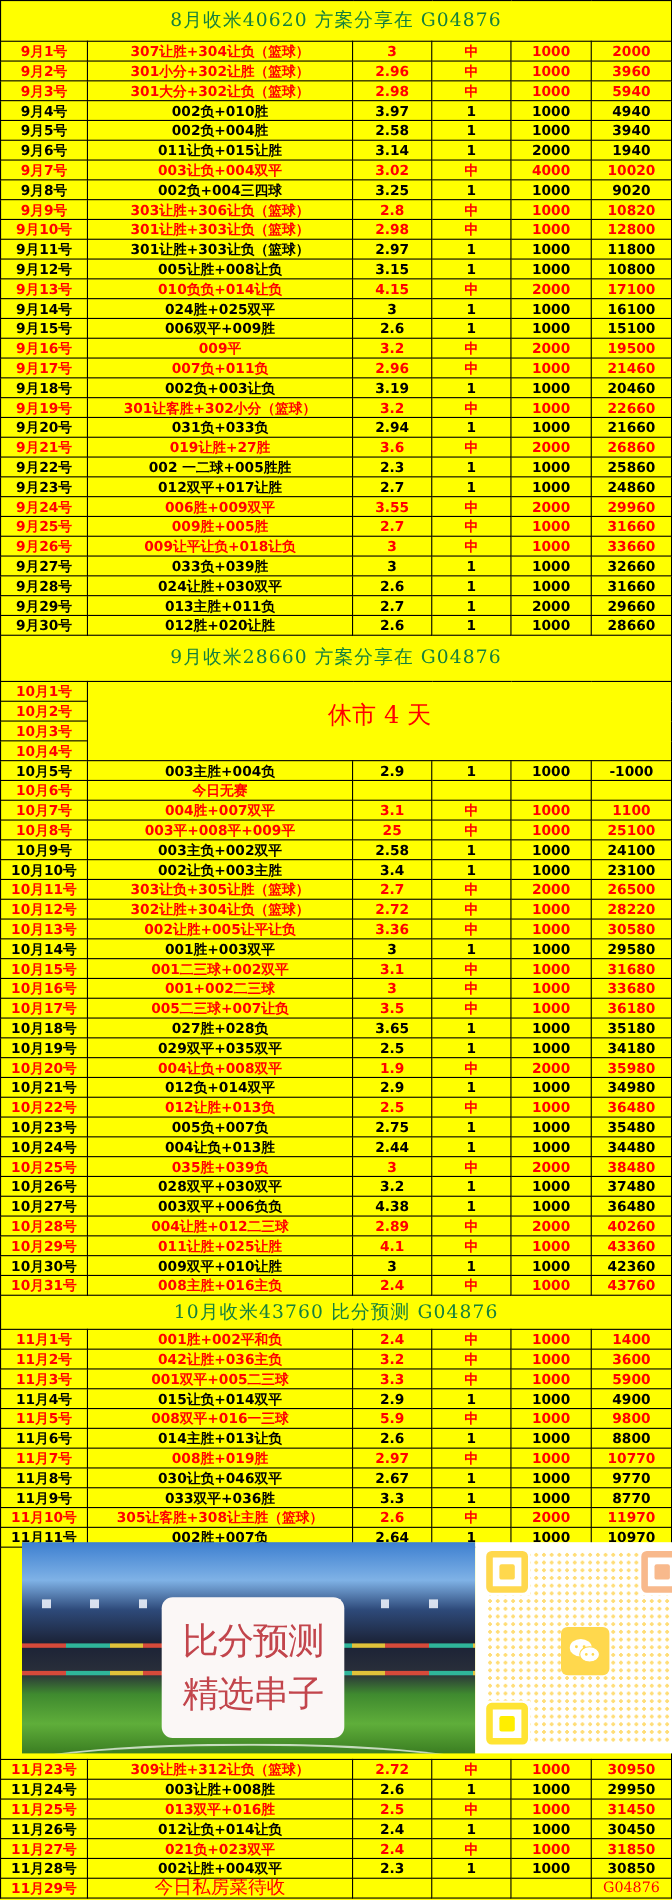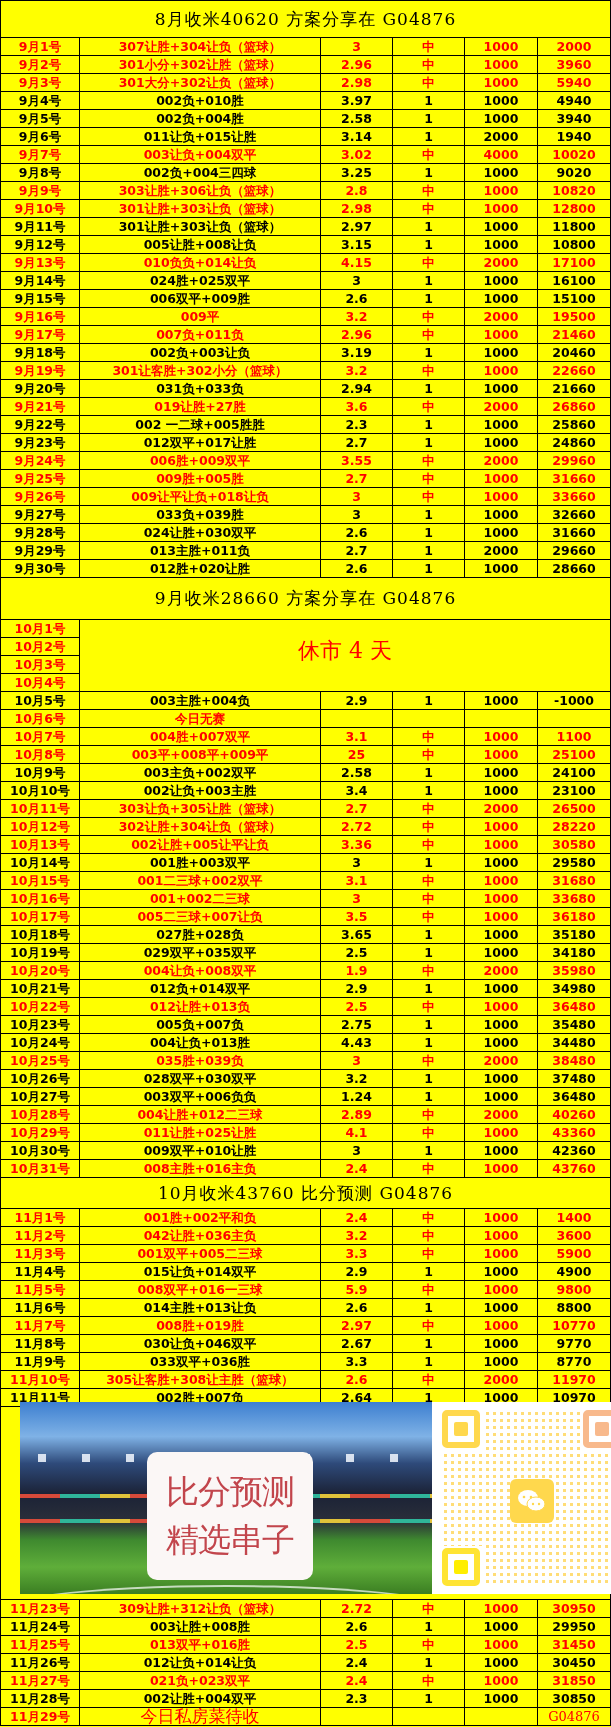--- a/index.html
+++ b/index.html
@@ -7,21 +7,21 @@
            font-family: "DejaVu Sans", "Liberation Sans", sans-serif; }
     .sheet { position: absolute; left: 0; top: 0; width: 610px; }
     table { border-collapse: collapse; width: 610px; table-layout: fixed; }
     col.c1 { width: 79px; } col.c2 { width: 241px; } col.c3 { width: 72px; }
     col.c4 { width: 72px; } col.c5 { width: 73px; } col.c6 { width: 73px; }
     td { border: 1px solid #000; background: #ffff00; height: 17px; padding: 0;
          text-align: center; font-size: 12.5px; font-weight: bold; line-height: 17px;
          white-space: nowrap; overflow: hidden; color: #000; }
     tr.hit td { color: #ff0000; }
     td.month-header { font-family: "DejaVu Serif", "Liberation Serif", serif; font-weight: normal;
-         font-size: 17px; color: #000000; letter-spacing: 1px; }
+         font-size: 17px; color: #15803d; letter-spacing: 1px; }
     tr.h1 td { height: 36px; }
     tr.h2 td { height: 41px; }
     tr.h3 td { height: 30px; }
     td.closed { font-family: "DejaVu Serif", "Liberation Serif", serif; font-size: 22px;
          color: #ff0000; font-weight: normal; vertical-align: middle; padding-bottom: 10px; }
     td.pending { font-family: "DejaVu Serif", "Liberation Serif", serif; color: #ff0000;
          font-size: 17px; font-weight: normal; }
     td.code { color: #ff0000; font-family: "DejaVu Serif", "Liberation Serif", serif; font-weight: normal; font-size: 13px; margin-top: 18px; }
     .hidden-block { height: 192px; }
     .ad { position: absolute; left: 0; top: 1402px; width: 611px; height: 192px; display: flex; padding-left: 20px; }
@@ -478,21 +478,21 @@
           <td>10月23号</td>
           <td>005负+007负</td>
           <td>2.75</td>
           <td>1</td>
           <td>1000</td>
           <td>35480</td>
         </tr>
         <tr>
           <td>10月24号</td>
           <td>004让负+013胜</td>
-          <td>4.43</td>
+          <td>2.44</td>
           <td>1</td>
           <td>1000</td>
           <td>34480</td>
         </tr>
         <tr class="hit">
           <td>10月25号</td>
           <td>035胜+039负</td>
           <td>3</td>
           <td>中</td>
           <td>2000</td>
@@ -502,21 +502,21 @@
           <td>10月26号</td>
           <td>028双平+030双平</td>
           <td>3.2</td>
           <td>1</td>
           <td>1000</td>
           <td>37480</td>
         </tr>
         <tr>
           <td>10月27号</td>
           <td>003双平+006负负</td>
-          <td>1.24</td>
+          <td>4.38</td>
           <td>1</td>
           <td>1000</td>
           <td>36480</td>
         </tr>
         <tr class="hit">
           <td>10月28号</td>
           <td>004让胜+012二三球</td>
           <td>2.89</td>
           <td>中</td>
           <td>2000</td>

